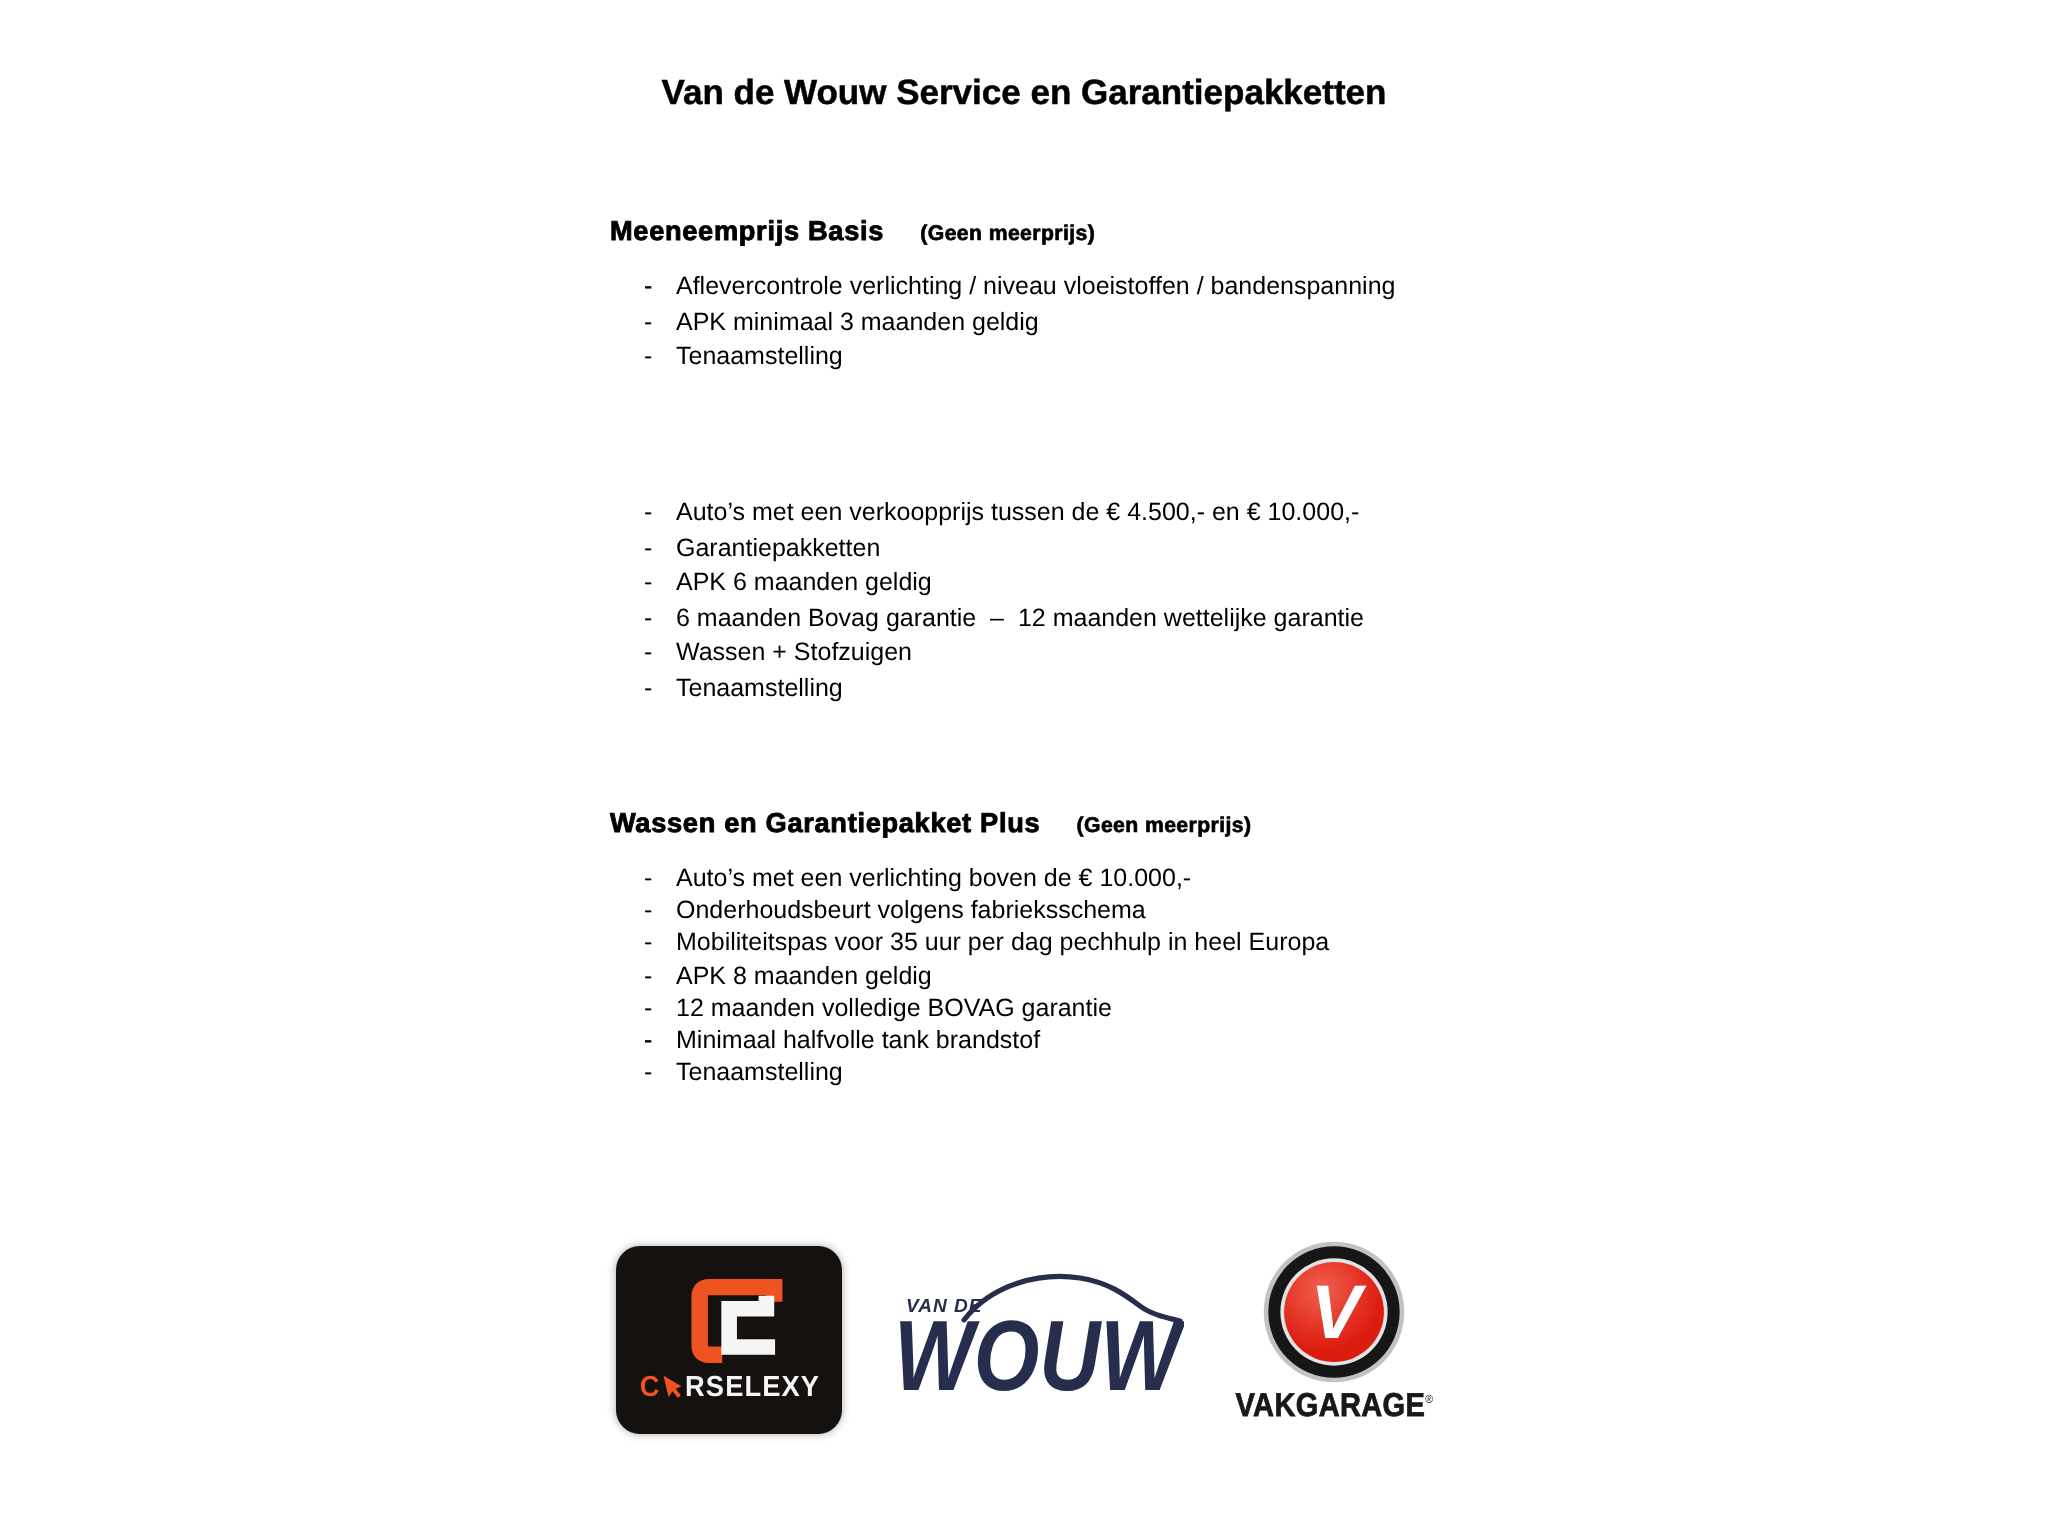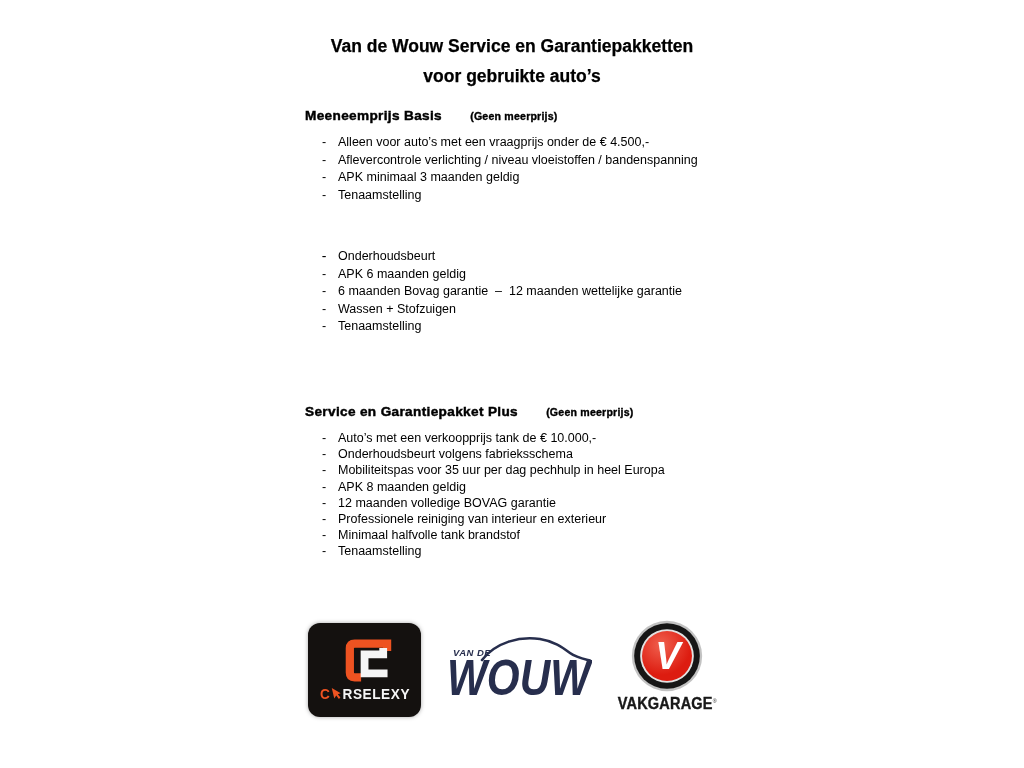--- a/index.html
+++ b/index.html
@@ -29,21 +29,21 @@
     -webkit-text-stroke:0.25px var(--text);
   }
 
   
   .section{position:absolute;left:305px;width:440px;}
   .sec-0{top:107px;}
   .sec-1{top:239px;}
   .sec-2{top:403px;}
   .sec-h{font-size:13.6px;line-height:18px;font-weight:700;letter-spacing:0.35px;
     -webkit-text-stroke:0.45px var(--text);}
-  .sec-h-sub{font-size:10.6px;letter-spacing:0.2px;margin-left:24px;
+  .sec-h-sub{font-size:10.6px;letter-spacing:0.2px;margin-left:14px;
     -webkit-text-stroke:0.35px var(--text);}
   .sec-list{list-style:none;margin-top:9px;}
   .sec-list li{
     position:relative;padding-left:33px;
     font-size:12.5px;line-height:17.6px;white-space:pre-wrap;
   }
   .sec-2 .sec-list li{line-height:16.2px;}
   .sec-list .dash{position:absolute;left:17px;top:0;}
 
   
@@ -94,60 +94,59 @@
   }
   .vg-word sup{font-size:6px;font-weight:400;-webkit-text-stroke:0;}
 </style>
 </head>
 <body>
 
 <div class="page">
 
   <header class="title">
     <div class="t1">Van de Wouw Service en Garantiepakketten</div>
-    <div class="t2">voor gebruikte auto’s</div>
   </header>
 
   <div id="sections">
   <section class="section sec-0">
     <h2 class="sec-h">
       <span class="sec-h-main">Meeneemprijs Basis</span>
       <span class="sec-h-sub">(Geen meerprijs)</span>
     </h2>
     <ul class="sec-list">
-          <li><span class="dash">-</span><span>Alleen voor auto’s met een vraagprijs onder de € 4.500,-</span></li>
+          <li><span class="dash">-</span></li>
           <li><span class="dash">-</span><span>Aflevercontrole verlichting / niveau vloeistoffen / bandenspanning</span></li>
           <li><span class="dash">-</span><span>APK minimaal 3 maanden geldig</span></li>
           <li><span class="dash">-</span><span>Tenaamstelling</span></li>
         </ul>
   </section>
 
   <section class="section sec-1">
     <ul class="sec-list">
-          <li><span class="dash">-</span></li>
-          <li><span class="dash">-</span><span>Onderhoudsbeurt</span></li>
+          <li><span class="dash">-</span><span>Auto’s met een verkoopprijs tussen de € 4.500,- en € 10.000,-</span></li>
+          <li><span class="dash">-</span><span>Garantiepakketten</span></li>
           <li><span class="dash">-</span><span>APK 6 maanden geldig</span></li>
           <li><span class="dash">-</span><span>6 maanden Bovag garantie  –  12 maanden wettelijke garantie</span></li>
           <li><span class="dash">-</span><span>Wassen + Stofzuigen</span></li>
           <li><span class="dash">-</span><span>Tenaamstelling</span></li>
         </ul>
   </section>
 
   <section class="section sec-2">
     <h2 class="sec-h">
-      <span class="sec-h-main">Service en Garantiepakket Plus</span>
+      <span class="sec-h-main">Wassen en Garantiepakket Plus</span>
       <span class="sec-h-sub">(Geen meerprijs)</span>
     </h2>
     <ul class="sec-list">
-          <li><span class="dash">-</span><span>Auto’s met een verkoopprijs tank de € 10.000,-</span></li>
+          <li><span class="dash">-</span><span>Auto’s met een verlichting boven de € 10.000,-</span></li>
           <li><span class="dash">-</span><span>Onderhoudsbeurt volgens fabrieksschema</span></li>
           <li><span class="dash">-</span><span>Mobiliteitspas voor 35 uur per dag pechhulp in heel Europa</span></li>
           <li><span class="dash">-</span><span>APK 8 maanden geldig</span></li>
           <li><span class="dash">-</span><span>12 maanden volledige BOVAG garantie</span></li>
-          <li><span class="dash">-</span><span>Professionele reiniging van interieur en exterieur</span></li>
+          <li><span class="dash">-</span></li>
           <li><span class="dash">-</span><span>Minimaal halfvolle tank brandstof</span></li>
           <li><span class="dash">-</span><span>Tenaamstelling</span></li>
         </ul>
   </section>
 </div>
 
   <footer class="logos">
 
     <div class="carselexy">
       <svg class="cs-mark" width="56" height="52" viewBox="0 0 64 60">

